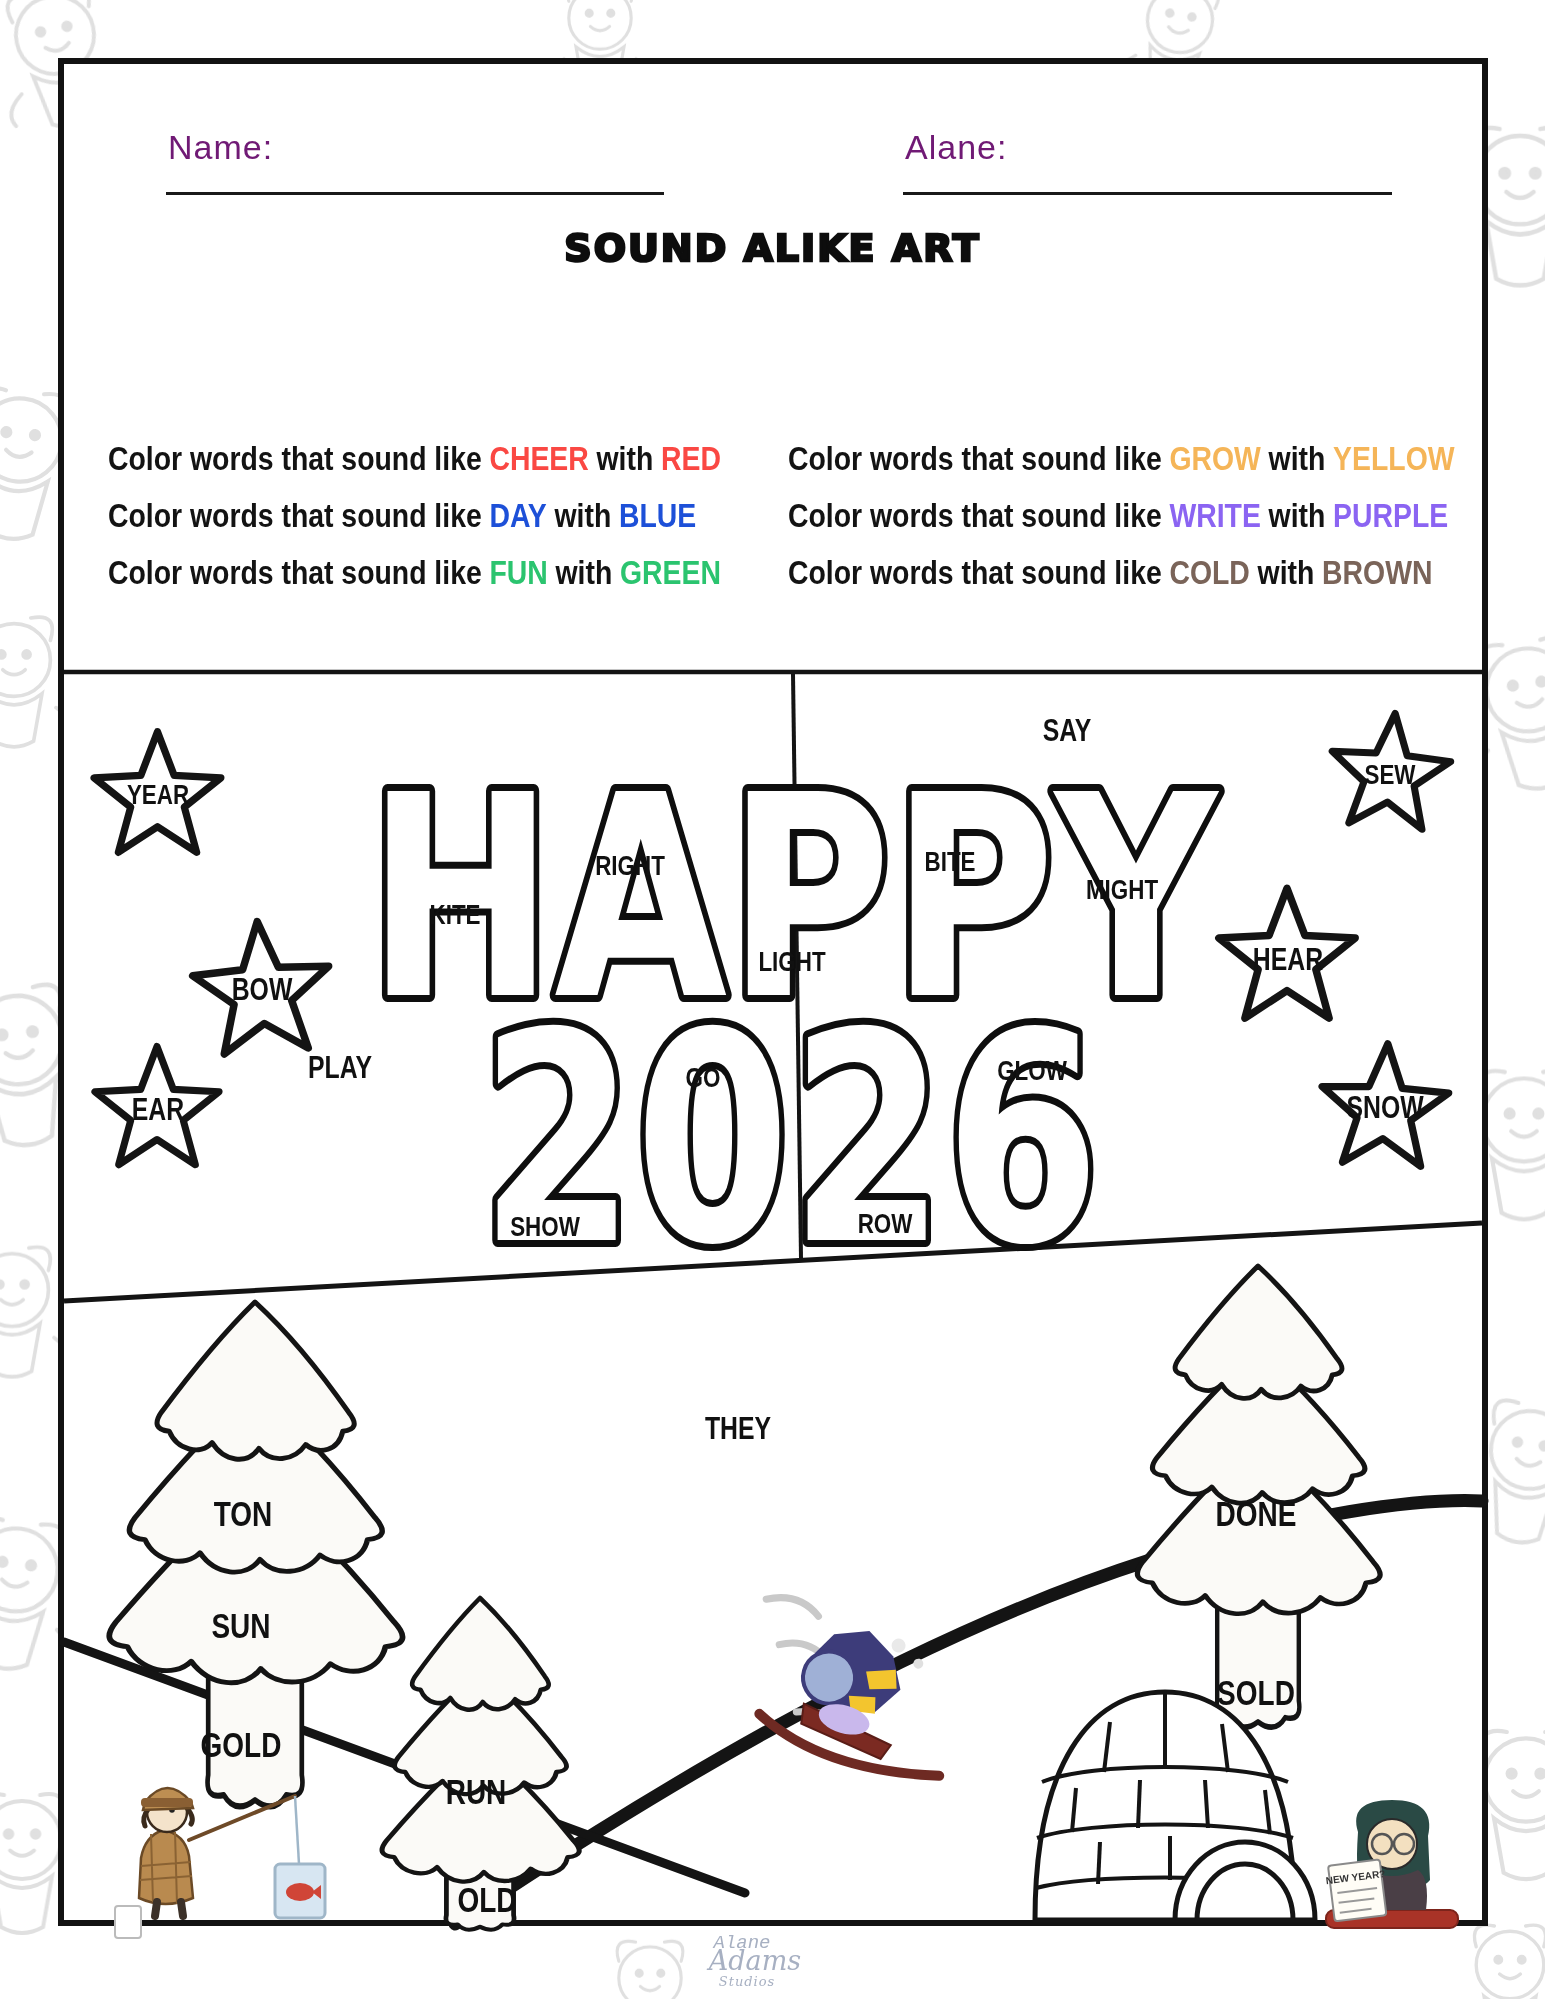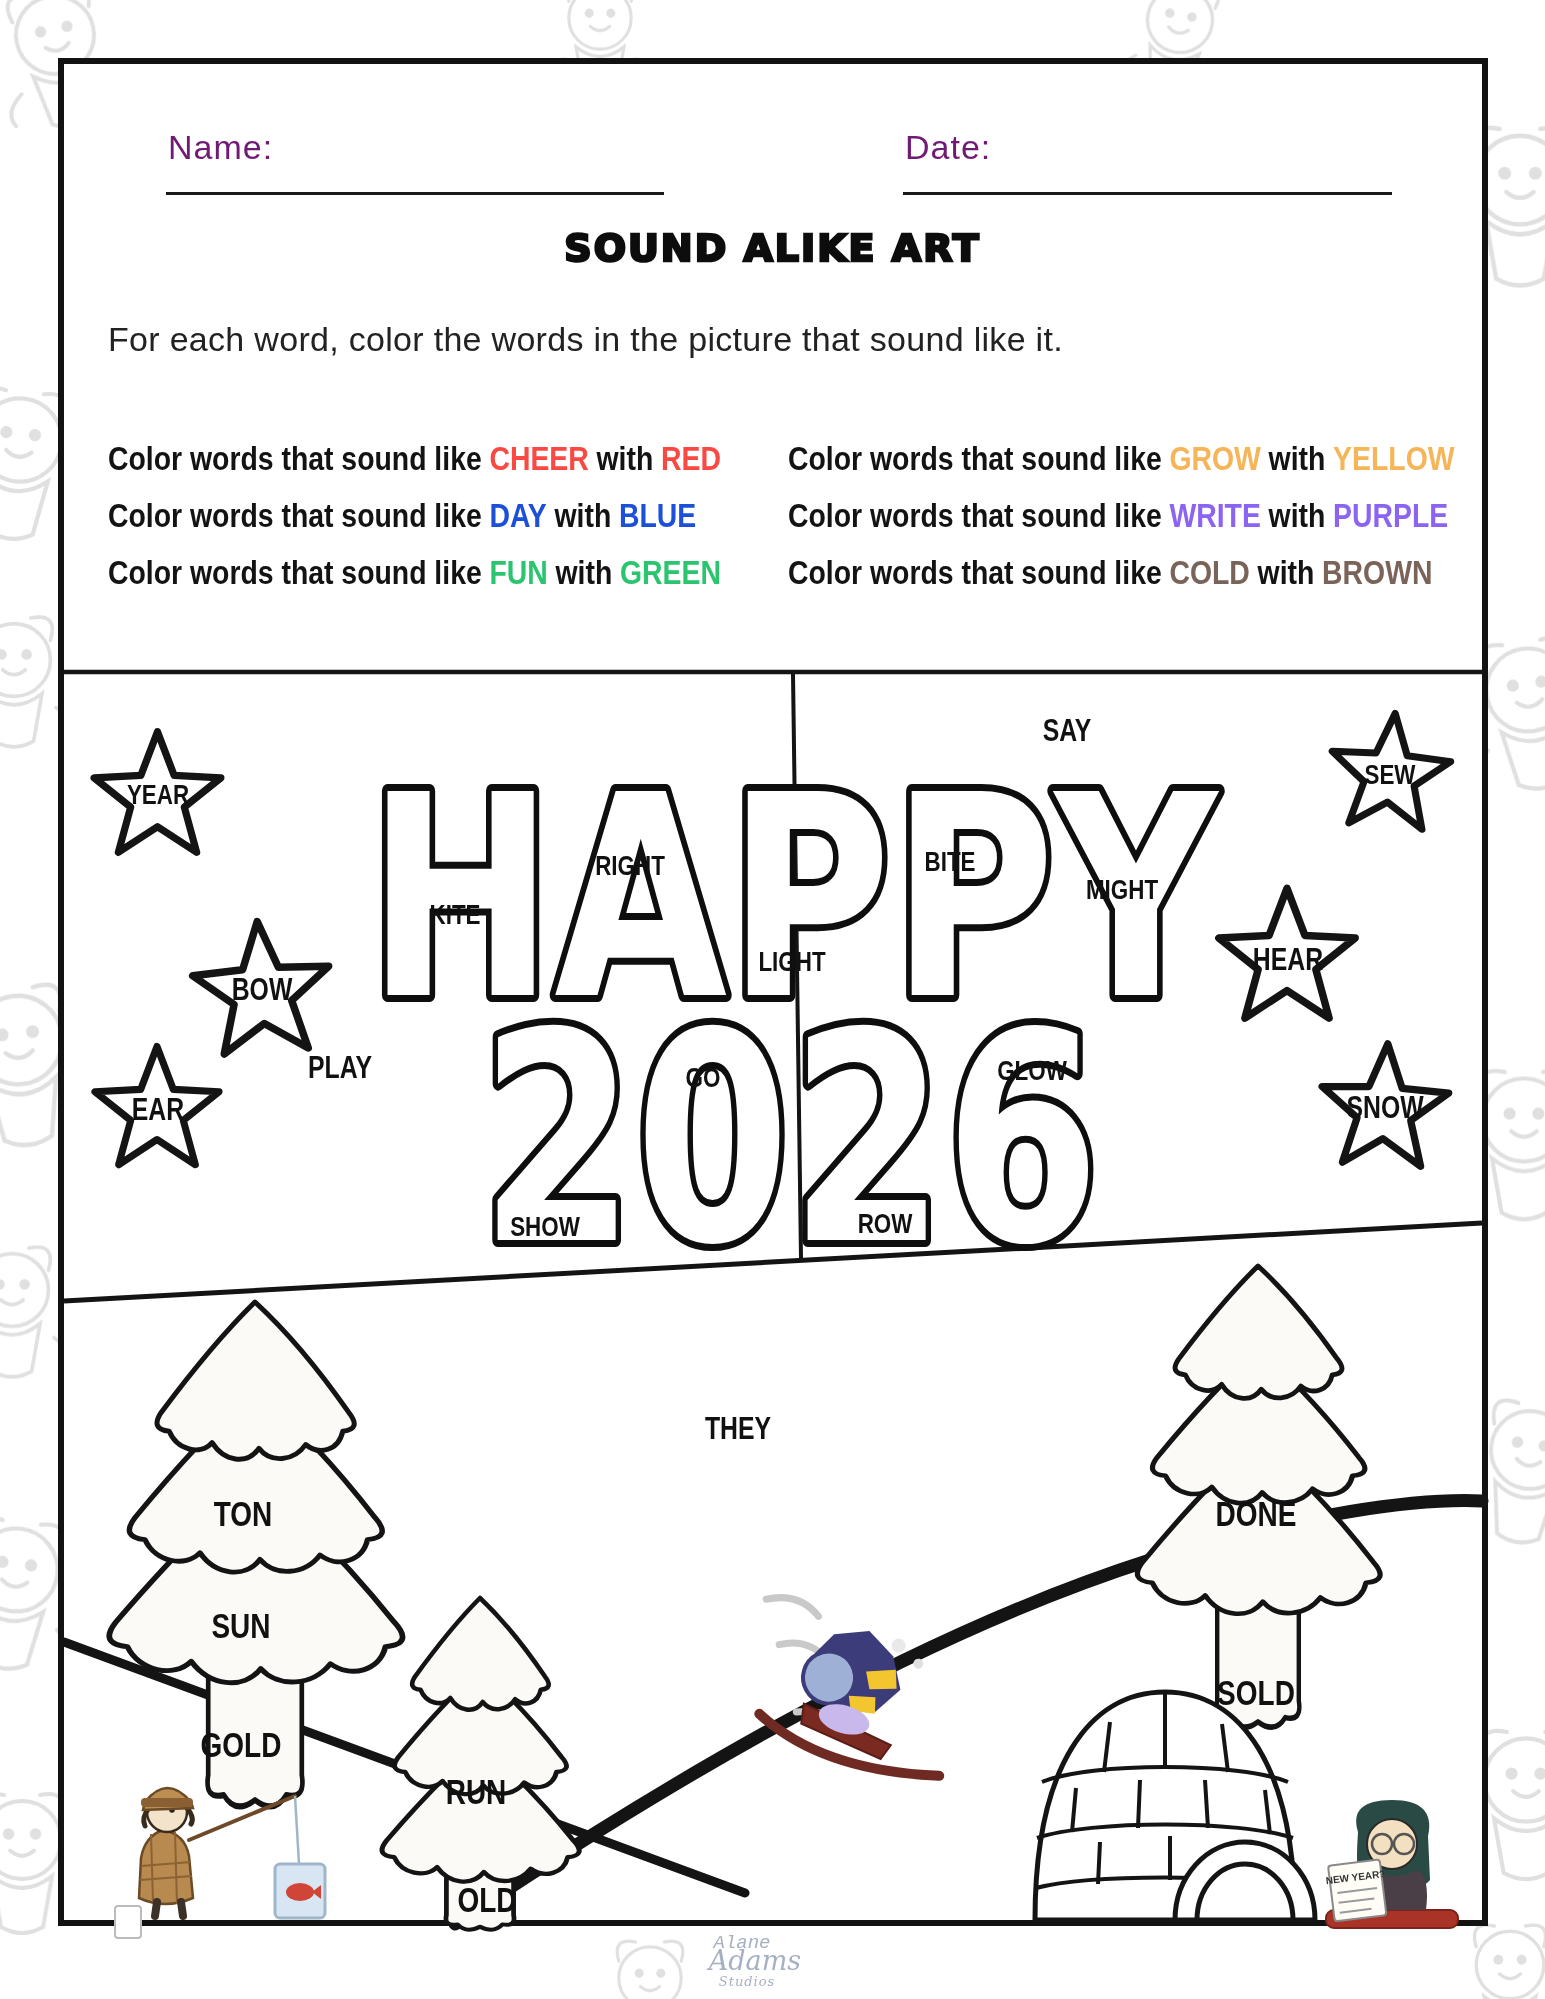--- a/index.html
+++ b/index.html
@@ -65,25 +65,24 @@
       <use href="#kid" transform="translate(16,1570) scale(1.6) rotate(7)"></use>
       <use href="#kid" transform="translate(22,1840) scale(1.5)"></use>
       <use href="#kid" transform="translate(650,1978) scale(1.2)"></use>
     </g>
   </svg>
 
   <div class="card"></div>
 
   <div class="txt hdr-label" style="left:168px;top:128px;">Name:</div>
   <div class="hdr-line" style="left:166px;top:192px;width:498px;"></div>
-  <div class="txt hdr-label" style="left:905px;top:128px;">Date:</div>
+  <div class="txt hdr-label" style="left:905px;top:128px;">Alane:</div>
   <div class="hdr-line" style="left:903px;top:192px;width:489px;"></div>
 
   <div class="txt title">SOUND ALIKE ART</div>
-  <div class="txt subtitle">For each word, color the words in the picture that sound like it.</div>
 
   <div class="ln c0" style="left:108px;top:440px;">
     <span>Color words that sound like</span>
     <span class="hl">CHEER</span>
     <span>with</span>
     <span class="hl">RED</span>
   </div>
   <div class="ln c1" style="left:108px;top:497px;">
     <span>Color words that sound like</span>
     <span class="hl">DAY</span>

